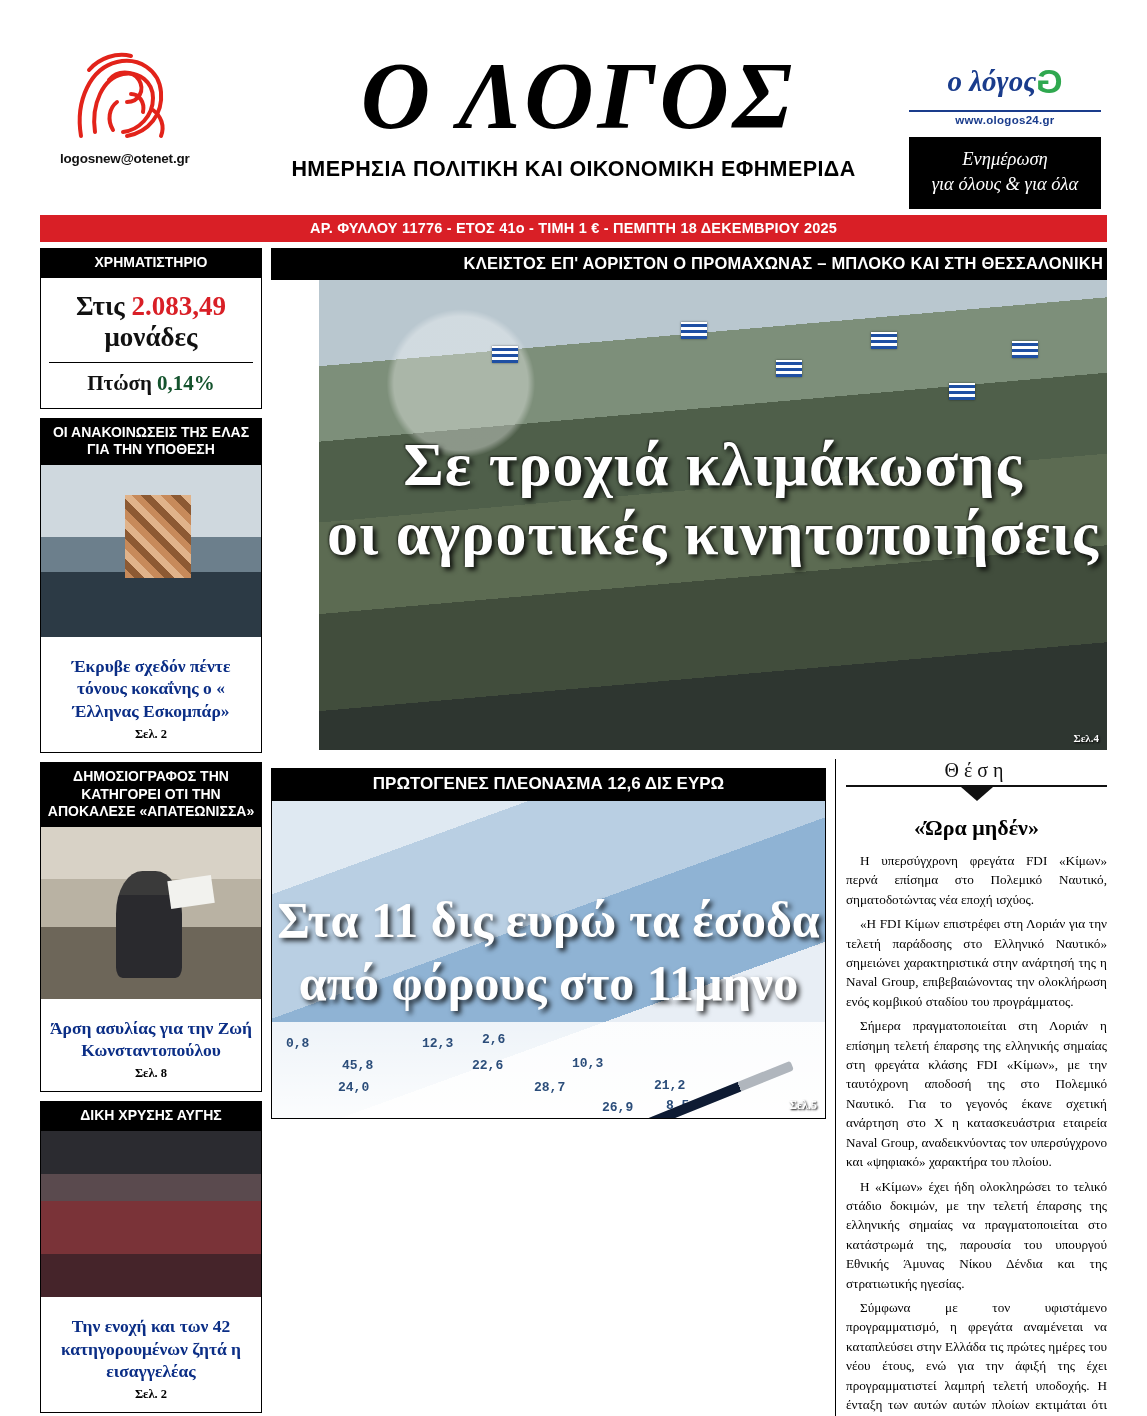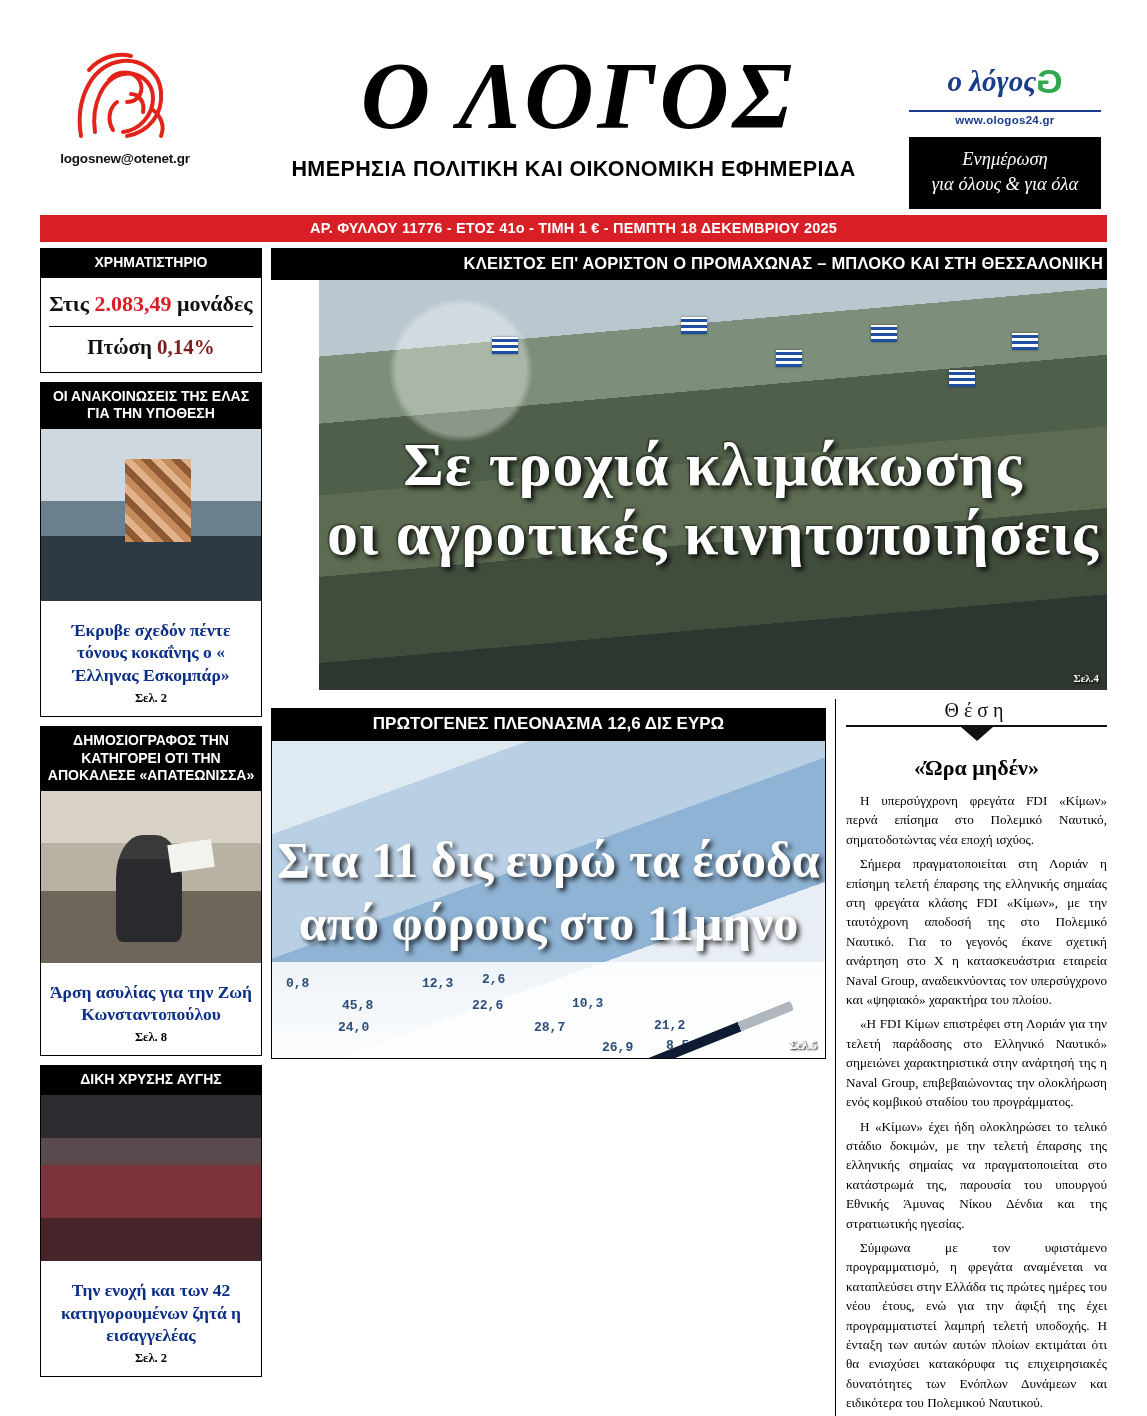--- a/index.html
+++ b/index.html
@@ -20,21 +20,20 @@
   .masthead {
     position: relative;
     height: 215px;
     padding: 0 40px;
   }
   .logo-mark {
     position: absolute;
     left: 60px;
     top: 40px;
     width: 130px;
-    text-align: center;
   }
   .logo-mark svg { display: block; margin: 0 auto; }
   .logo-email {
     font-size: 13.5px;
     font-weight: bold;
     color: #111;
     margin-top: 6px;
     letter-spacing: -0.2px;
   }
   .title-block {
@@ -142,34 +141,34 @@
     color: #fff;
     font-size: 14px;
     font-weight: bold;
     text-align: center;
     padding: 5px 4px 6px;
     line-height: 1.25;
   }
   .stock-body { padding: 10px 6px 12px; text-align: center; }
   .stock-line {
     font-family: "Liberation Serif", serif;
-    font-size: 22px;
+    font-size: 27px;
     font-weight: bold;
     color: #111;
     margin: 3px 0 9px;
   }
   .stock-line .num { color: #d91f26; }
   .stock-sep { border-top: 1px solid #000; margin: 0 2px 8px; }
   .stock-line2 {
     font-family: "Liberation Serif", serif;
     font-size: 21px;
     font-weight: bold;
     color: #111;
   }
-  .stock-line2 .num { color: #7f1d1d; }
+  .stock-line2 .num { color: #14532d; }
 
   .photo {
     position: relative;
     overflow: hidden;
     background: #223;
   }
   .cap {
     padding: 18px 6px 10px;
     text-align: center;
     font-family: "Liberation Serif", serif;
@@ -190,21 +189,21 @@
     background: #000;
     color: #fff;
     text-align: right;
     font-size: 16.5px;
     font-weight: bold;
     padding: 6px 4px 7px;
     letter-spacing: 0.2px;
   }
   .lead-photo {
     position: relative;
-    height: 410px;
+    height: 470px;
     overflow: hidden;
     margin-left: 48px;
   }
   .lead-title {
     position: absolute;
     left: 0; right: 0;
     top: 150px;
     text-align: center;
     font-family: "Liberation Serif", serif;
     font-weight: bold;
@@ -557,22 +556,22 @@
 
         </div>
 
         <div class="lower-right">
           <div class="opinion">
             <div class="op-head">Θέση</div>
             <div class="op-arrow"></div>
             <div class="op-title">«Ώρα μηδέν»</div>
             <div class="op-body">
               <p>Η υπερσύγχρονη φρεγάτα FDI «Κίμων» περνά επίσημα στο Πολεμικό Ναυτικό, σηματοδοτώντας νέα εποχή ισχύος.</p>
+              <p>«Η FDI Κίμων επιστρέφει στη Λοριάν για την τελετή παράδοσης στο Ελληνικό Ναυτικό» σημειώνει χαρακτηριστικά στην ανάρτησή της η Naval Group, επιβεβαιώνοντας την ολοκλήρωση ενός κομβικού σταδίου του προγράμματος.</p>
               <p>Σήμερα πραγματοποιείται στη Λοριάν η επίσημη τελετή έπαρσης της ελληνικής σημαίας στη φρεγάτα κλάσης FDI «Κίμων», με την ταυτόχρονη αποδοσή της στο Πολεμικό Ναυτικό. Για το γεγονός έκανε σχετική ανάρτηση στο Χ η κατασκευάστρια εταιρεία Naval Group, αναδεικνύοντας τον υπερσύγχρονο και «ψηφιακό» χαρακτήρα του πλοίου.</p>
-              <p>«Η FDI Κίμων επιστρέφει στη Λοριάν για την τελετή παράδοσης στο Ελληνικό Ναυτικό» σημειώνει χαρακτηριστικά στην ανάρτησή της η Naval Group, επιβεβαιώνοντας την ολοκλήρωση ενός κομβικού σταδίου του προγράμματος.</p>
               <p>Η «Κίμων» έχει ήδη ολοκληρώσει το τελικό στάδιο δοκιμών, με την τελετή έπαρσης της ελληνικής σημαίας να πραγματοποιείται στο κατάστρωμά της, παρουσία του υπουργού Εθνικής Άμυνας Νίκου Δένδια και της στρατιωτικής ηγεσίας.</p>
               <p>Σύμφωνα με τον υφιστάμενο προγραμματισμό, η φρεγάτα αναμένεται να καταπλεύσει στην Ελλάδα τις πρώτες ημέρες του νέου έτους, ενώ για την άφιξή της έχει προγραμματιστεί λαμπρή τελετή υποδοχής. Η ένταξη των αυτών αυτών πλοίων εκτιμάται ότι θα ενισχύσει κατακόρυφα τις επιχειρησιακές δυνατότητες των Ενόπλων Δυνάμεων και ειδικότερα του Πολεμικού Ναυτικού.</p>
             </div>
 
           </div>
         </div>
 
       </div>
     </div>
   </div>

